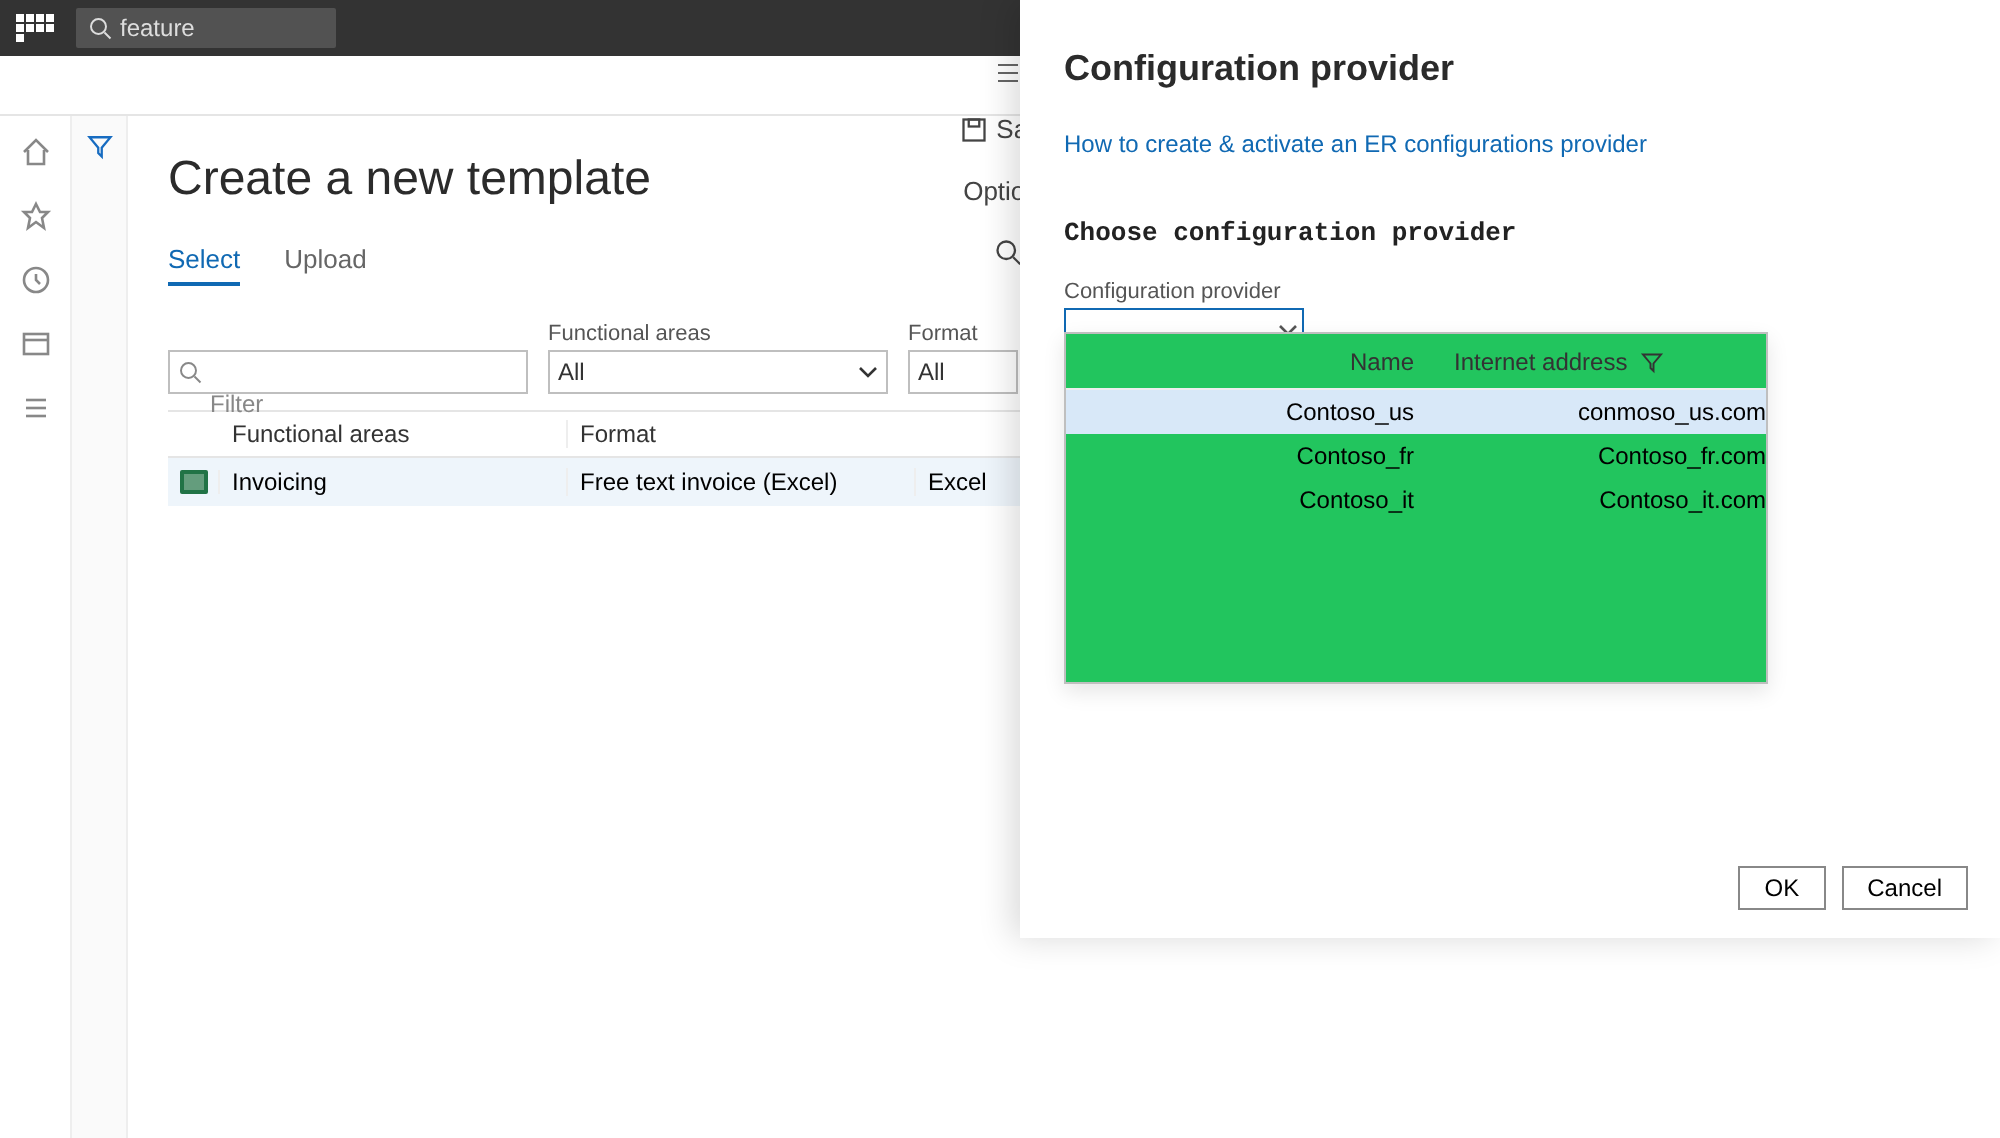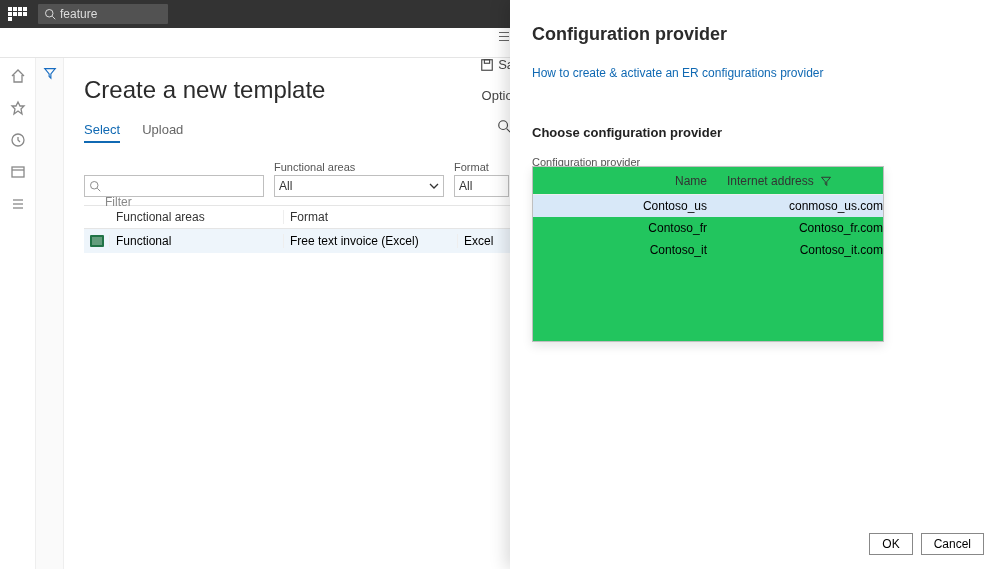--- a/index.html
+++ b/index.html
@@ -45,24 +45,24 @@
   .gcell1{ width:26px; border-right:1px solid #eee;}
   .gcell2{ width:174px; padding-left:6px; border-right:1px solid #eee;}
   .gcell3{ width:174px; padding-left:6px; border-right:1px solid #eee; display:flex; align-items:center; gap:4px;}
   .gcell4{ width:55px; padding-left:6px;}
   .grow { display:flex; height:24px; align-items:center; font-size:12px; background:#eef5fb; }
   .grow .gcell1 { display:flex; align-items:center; justify-content:center;}
   .xls-ico { width:14px; height:12px; background:#217346; border-radius:1px; position:relative;}
   .xls-ico::after{content:""; position:absolute; left:2px; top:2px; width:10px; height:8px; background:#fff; opacity:.3;}
 
   
-  .flyout { position:absolute; top:0; right:0; width:490px; height:569px; background:#fff; box-shadow:-4px 0 16px rgba(0,0,0,.15); padding:24px 22px 0 22px; }
+  .flyout { position:absolute; top:0; right:0; width:490px; height:469px; background:#fff; box-shadow:-4px 0 16px rgba(0,0,0,.15); padding:24px 22px 0 22px; }
   .flyout h1 { font-size:18px; font-weight:600; color:#2b2b2b; margin-bottom:18px;}
   .flyout a { font-size:12px; color:#1069b3; text-decoration:none; }
-  .flyout .section-label { font-size:13px; font-weight:600; margin-top:44px; margin-bottom:16px; color:#222;}
+  .flyout .section-label { font-size:13px; font-weight:600; margin-top:28px; margin-bottom:16px; color:#222;font-family:Liberation Mono, monospace;}
   .combo-label { font-size:11px; color:#555; margin-bottom:2px;}
   .combo { width:120px; height:22px; border:1px solid #1069b3; display:flex; justify-content:flex-end; align-items:center; padding:0 2px; }
   .combo .chev { color:#555; }
 
   .drop { position:absolute; left:22px; top:166px; width:352px; border:1px solid #bfbfbf; background:#22c55e; box-shadow:0 4px 10px rgba(0,0,0,.1);text-align:right;}
   .drop-head{ display:flex; height:28px; align-items:center; font-size:12px; color:#333; border-bottom:1px solid #eee;}
   .dh1{ width:174px; padding-left:8px;}
   .dh2{ flex:1; padding-left:4px; display:flex; align-items:center; gap:6px;margin-left:16px;}
   .drow{ display:flex; height:22px; align-items:center; font-size:12px; cursor:pointer;}
   .drow.sel{ background:#d8e8f8;}
@@ -207,21 +207,21 @@
     <div class="grid">
       <div class="ghead">
         <div class="gcell1"></div>
         <div class="gcell2">Functional areas</div>
         <div class="gcell4">Format</div>
       </div>
       <div class="grow">
         <div class="gcell1">
             <div class="xls-ico"></div>
           </div>
-        <div class="gcell2">Functional</div>
+        <div class="gcell2">Invoicing</div>
         <div class="gcell3">Free text invoice (Excel)</div>
         <div class="gcell4">Excel</div>
       </div>
     </div>
   </div>
 </div>
 
 <div class="flyout">
   <h1>Configuration provider</h1>
   <a href="#">How to create &amp; activate an ER configurations provider</a>

